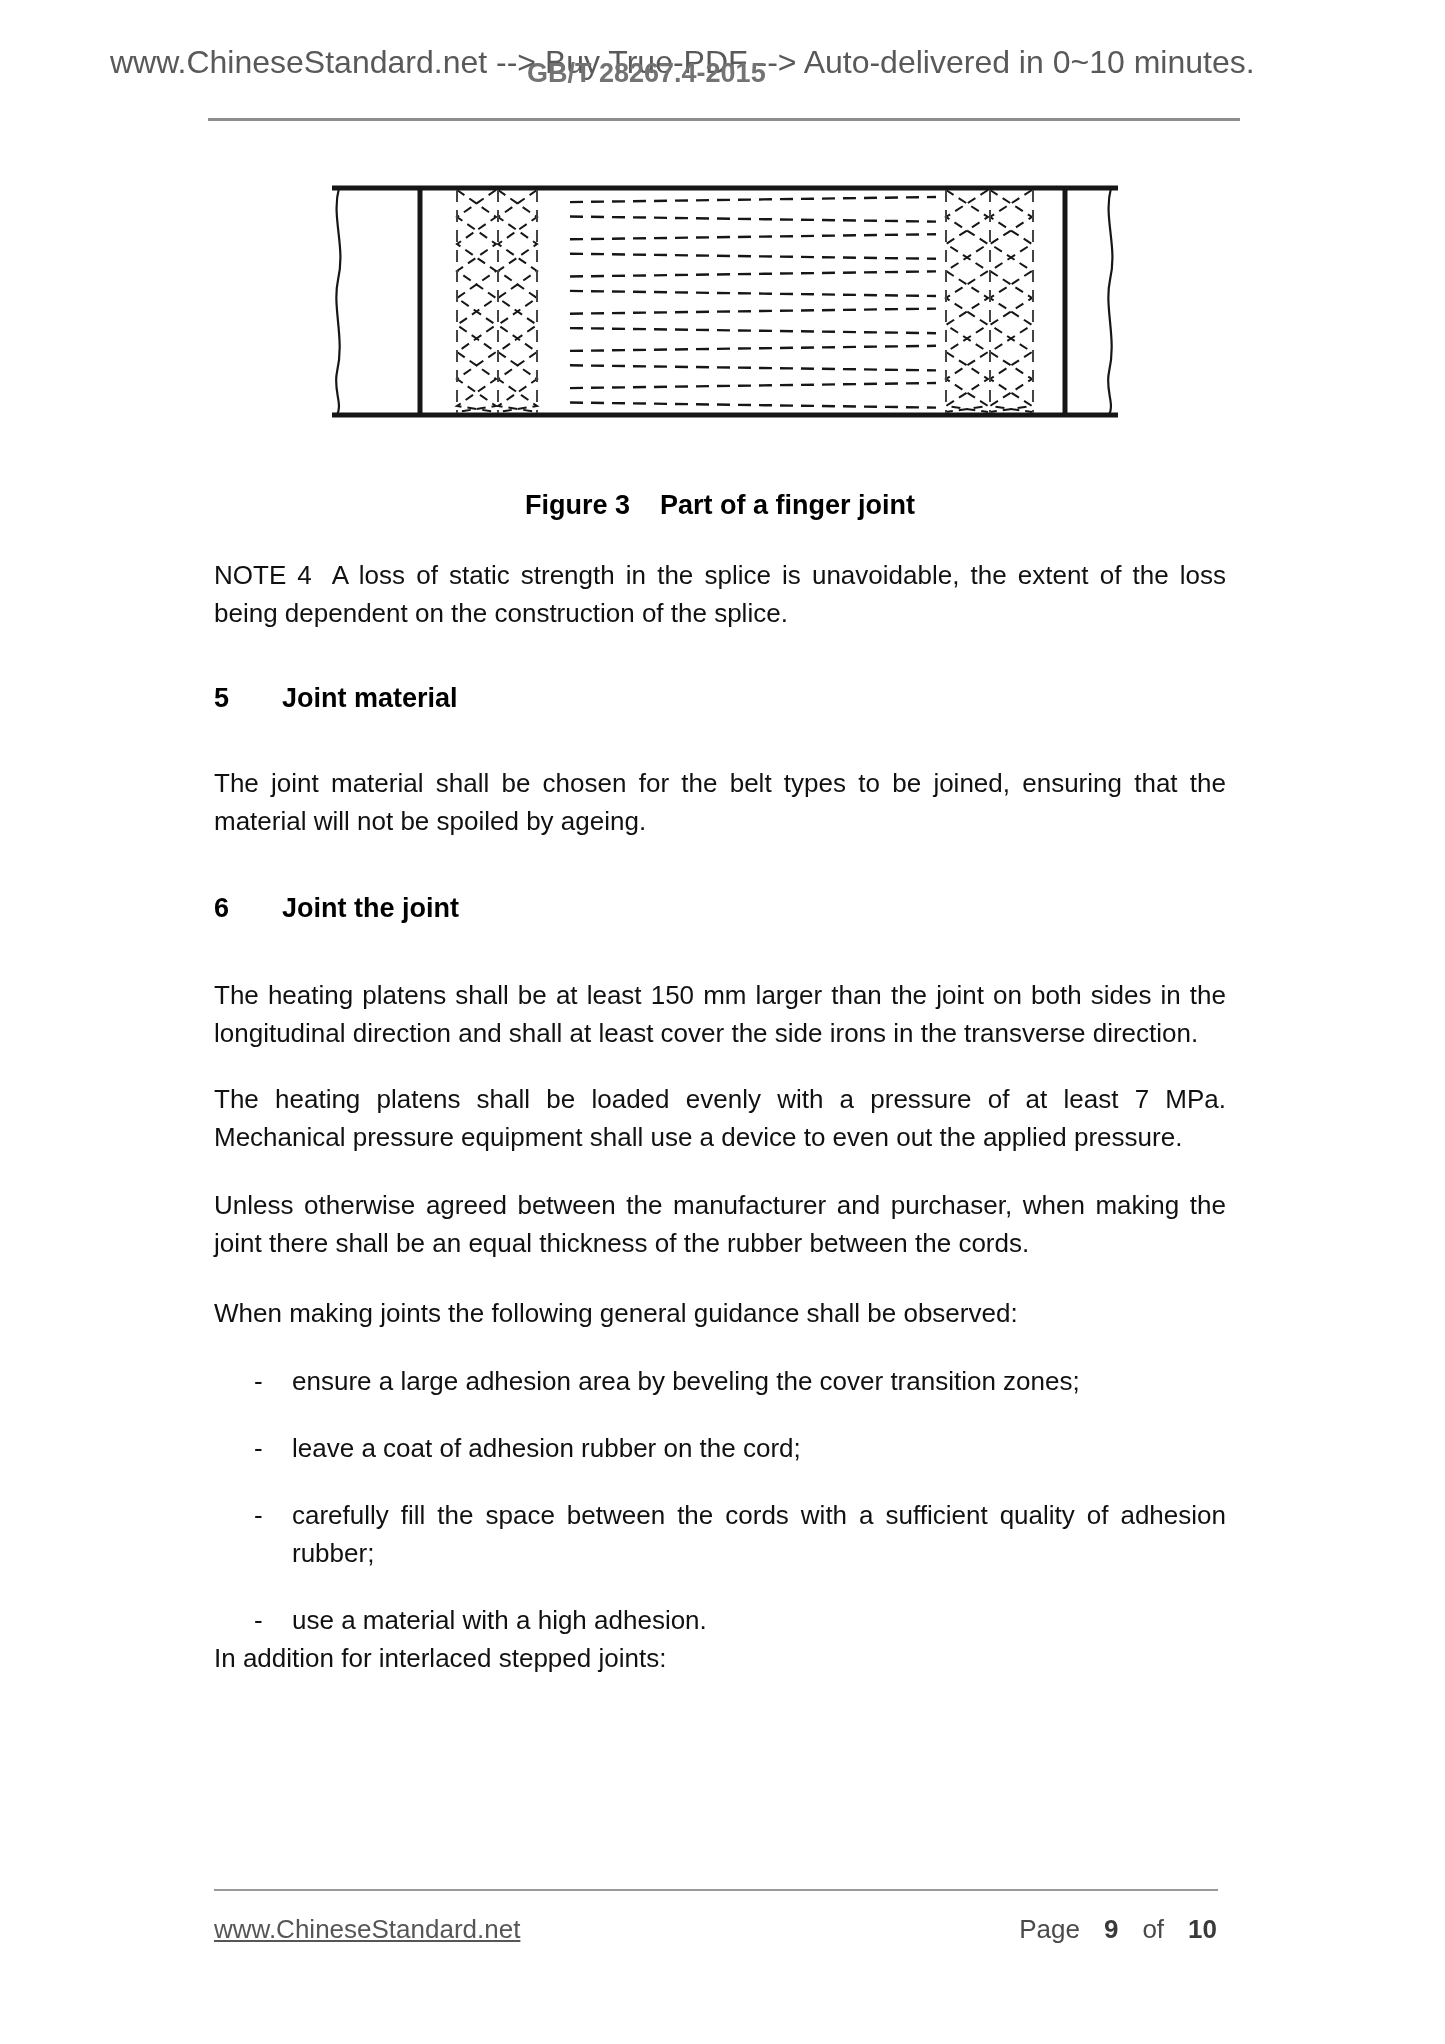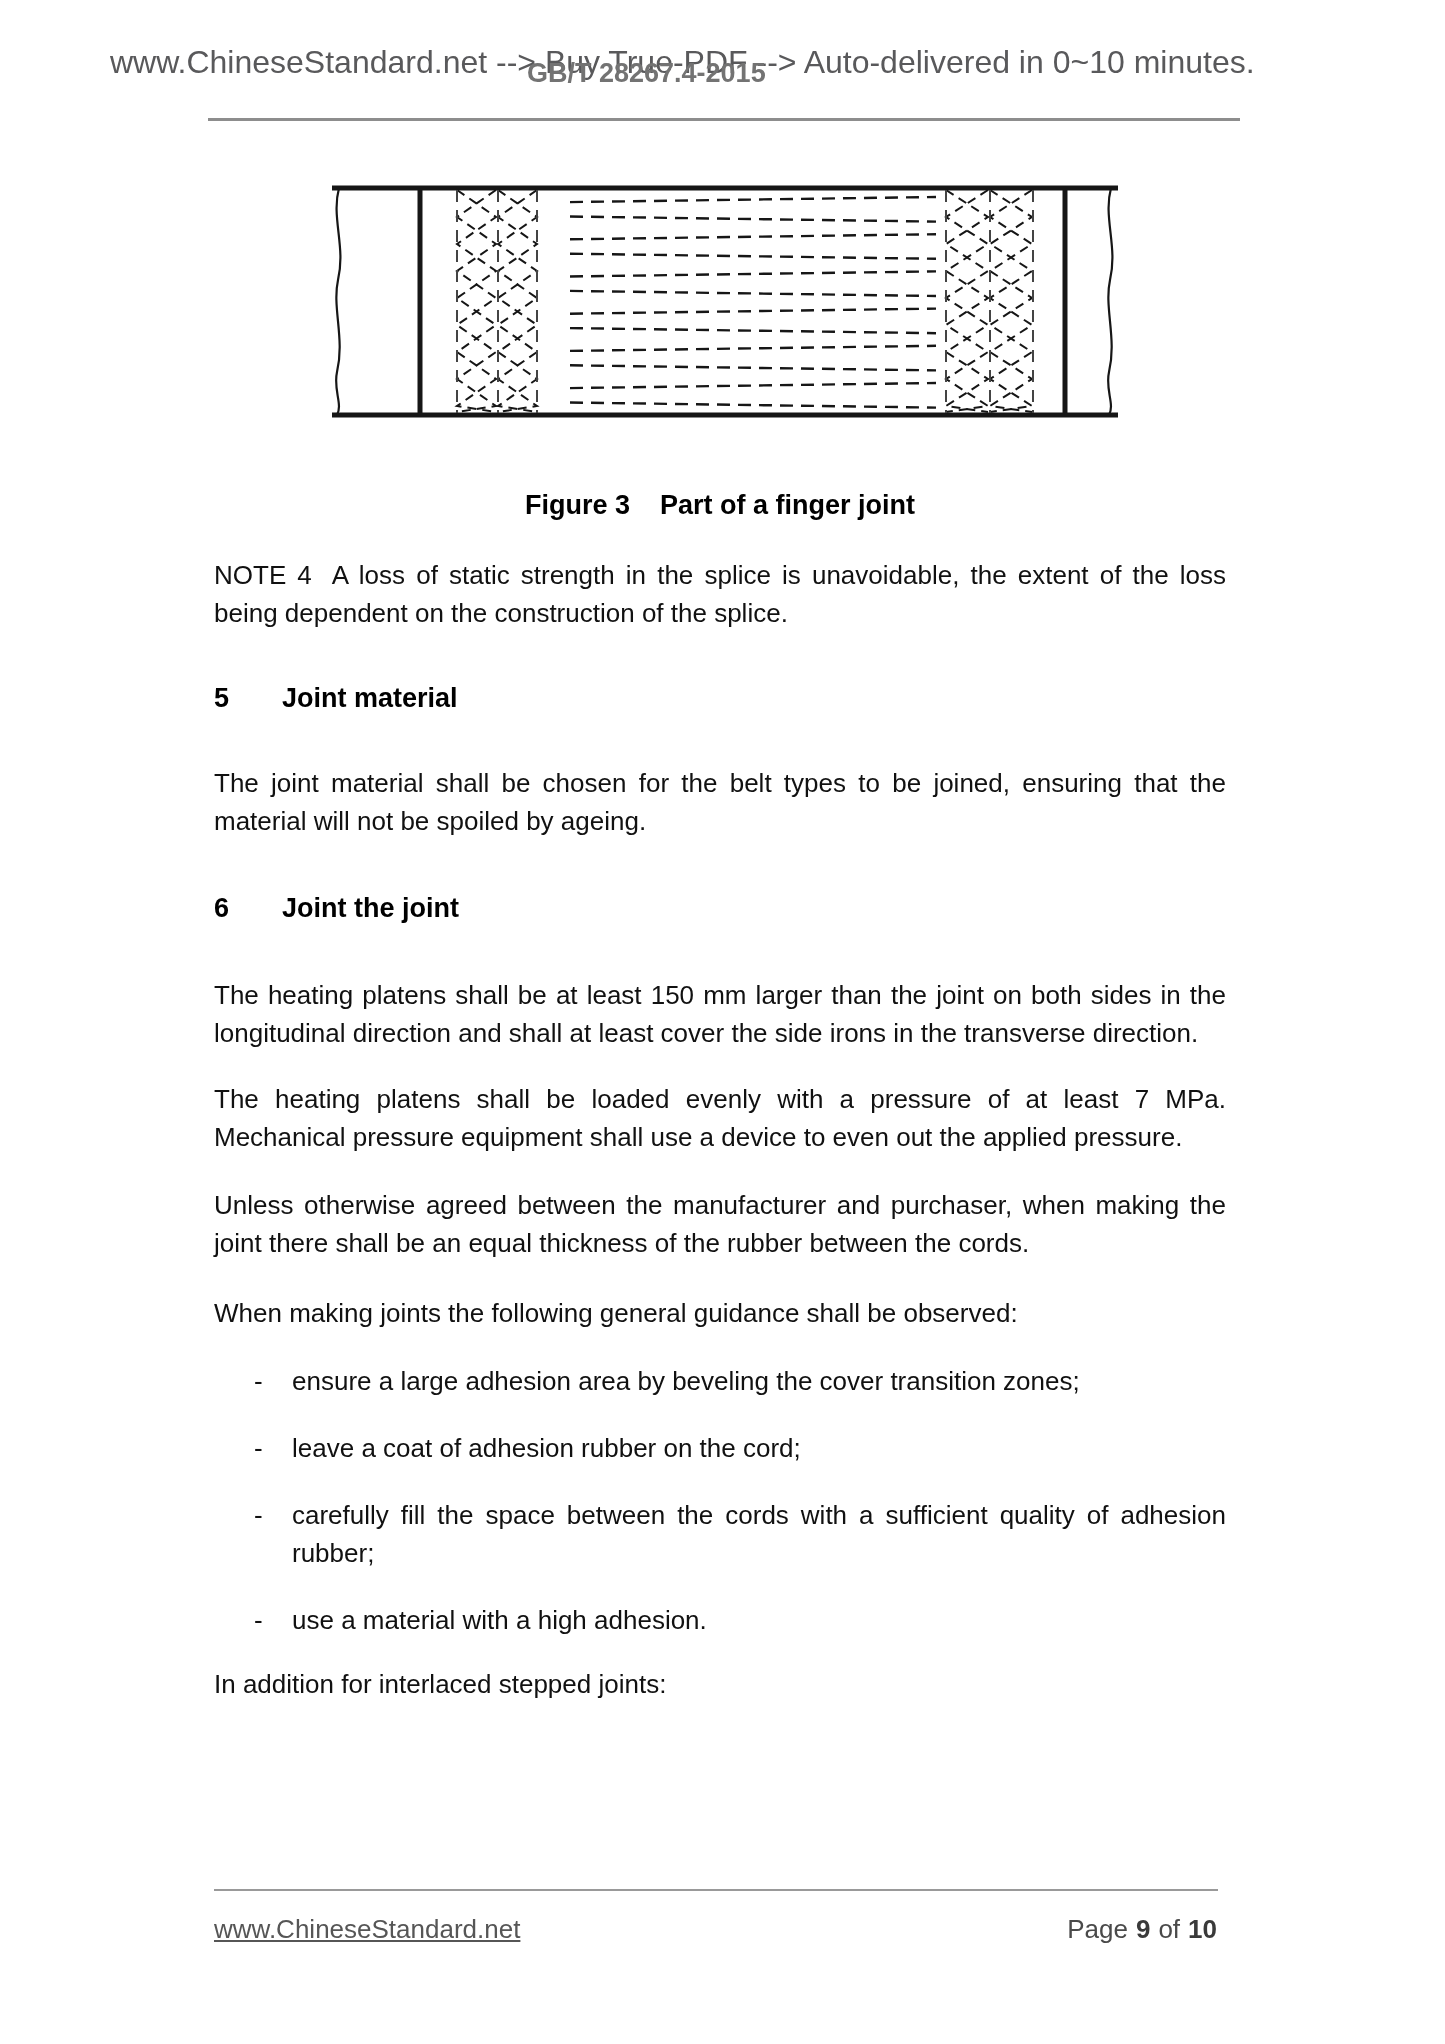--- a/index.html
+++ b/index.html
@@ -24,35 +24,35 @@
              font-weight: bold; font-size: 27px; color: #000; }
   .capgap { display: inline-block; width: 30px; }
 
   
   article { position: absolute; left: 214px; top: 556px; width: 1012px;
             font-size: 26px; line-height: 38px; }
   article p { margin: 0; text-align: justify; }
   h2 { font-size: 27px; line-height: 40px; margin: 0; font-weight: bold; color: #000; }
   .hnum { display: inline-block; width: 68px; }
   .note-label { margin-right: 20px; }
-  .mt26 { margin-top: 26px; } .mt28 { margin-top: 28px; } .mt30 { margin-top: 30px; }
+  .mt26 { } .mt28 { margin-top: 28px; } .mt30 { margin-top: 30px; }
   .mt32 { margin-top: 32px; } .mt46 { margin-top: 46px; } .mt48 { margin-top: 48px; }
 
   .dashlist { list-style: none; margin: 30px 0 0 0; padding: 0; }
   .dashlist li { display: flex; }
   .dashlist li + li { margin-top: 29px; }
   .dash  { flex: none; width: 38px; padding-left: 40px; }
   .btext { flex: 1; text-align: justify; }
 
   
   .frule   { left: 214px; top: 1889px; width: 1004px; height: 2px; background: #999999; }
   .site    { left: 214px; top: 1914px; font-size: 26px; color: #565656;
              text-decoration: underline; cursor: pointer; }
   .pageinfo{ top: 1914px; right: 228px; font-size: 26px; color: #4a4a4a;
-             display: flex; gap: 8px; }
+             display: flex; gap: 24px; }
   .pageinfo .num { font-weight: bold; color: #3a3a3a; }
 </style>
 </head>
 <body>
 
 <div>
 
   <div class="abs wm">www.ChineseStandard.net --&gt; Buy True-PDF --&gt; Auto-delivered in 0~10 minutes.</div>
   <div class="abs docnum">GB/T 28267.4-2015</div>
   <div class="abs hrule"></div>

